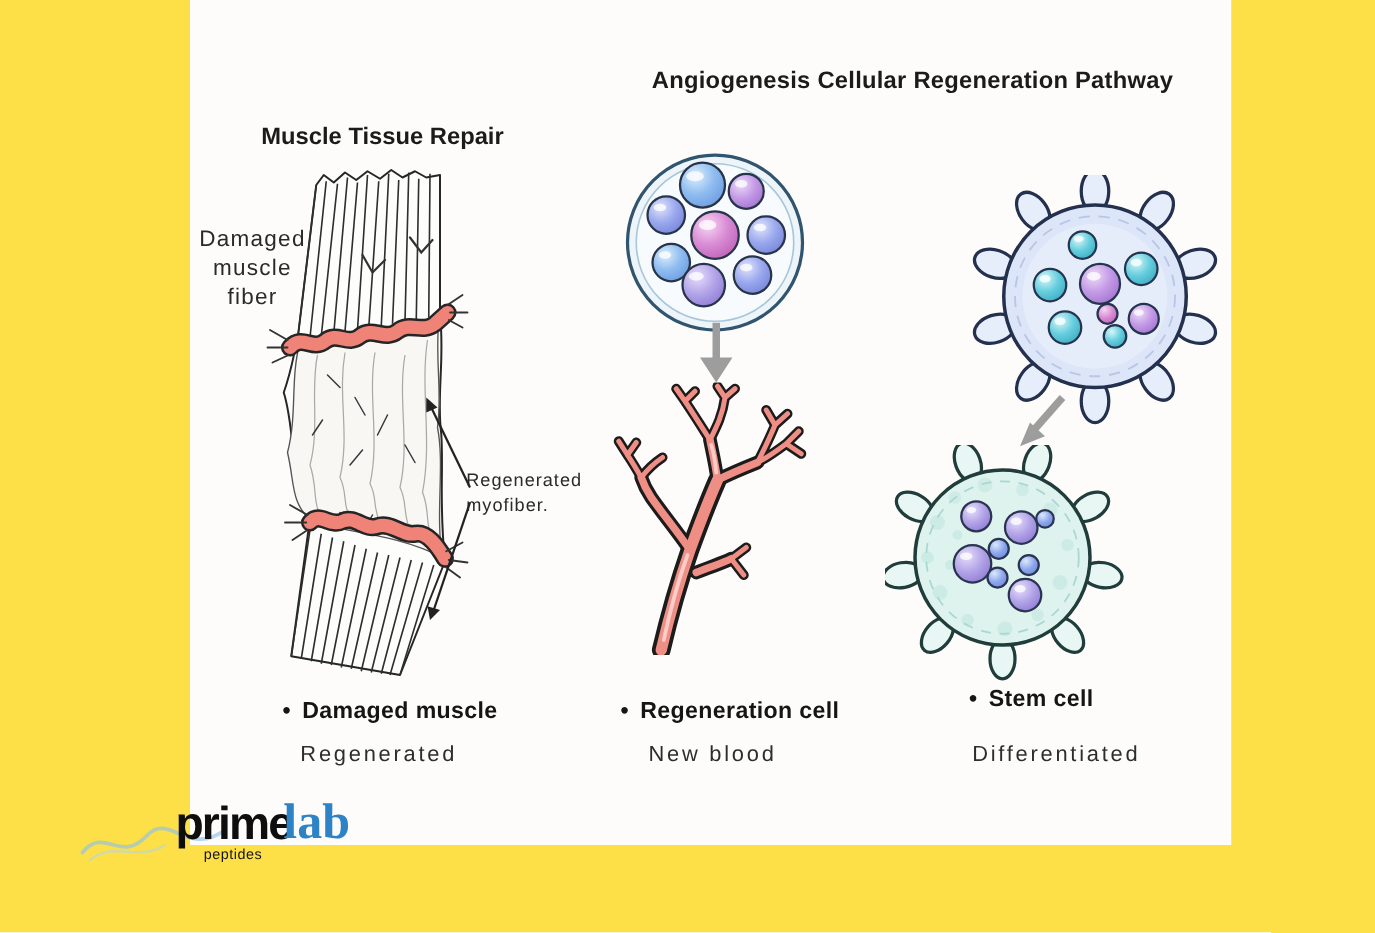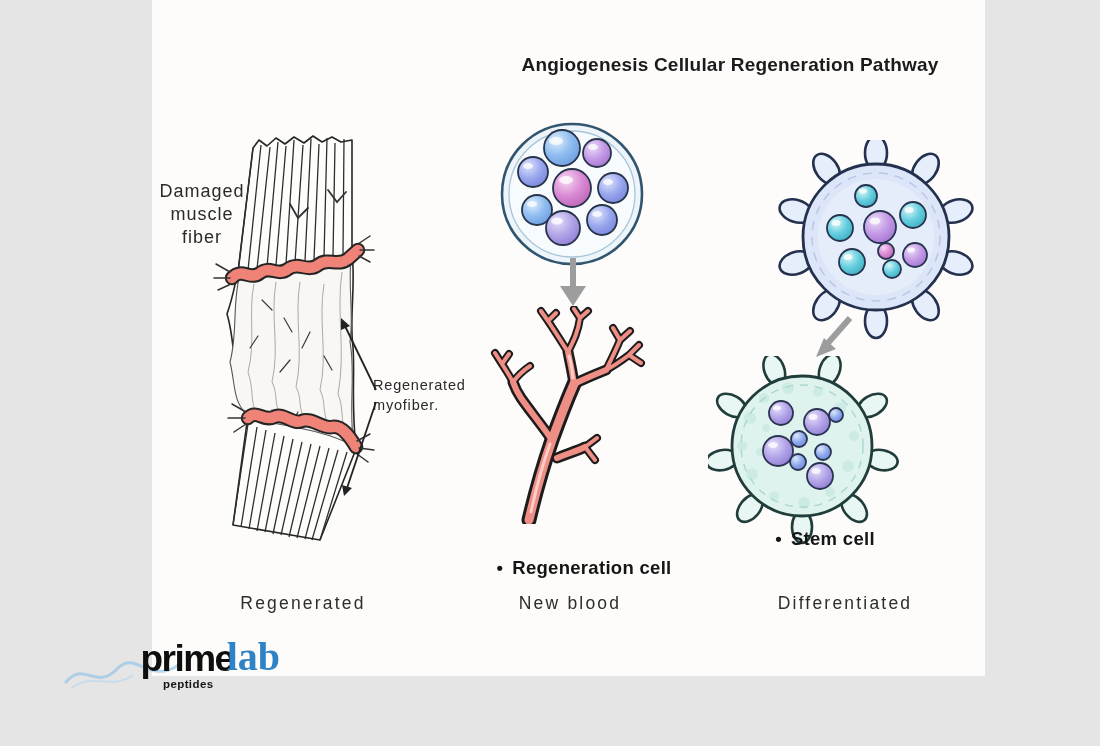--- a/index.html
+++ b/index.html
@@ -1,40 +1,41 @@
 <!DOCTYPE html>
 <html><head>
 <meta charset="utf-8">
 <style>
   html,body{margin:0;padding:0;background:#ffffff;}
-  #stage{position:relative;width:1100px;height:746px;background:#e5e5e5;overflow:hidden;
+  #stage{position:relative;width:1100px;height:746px;background:#fde047;overflow:hidden;
          font-family:"Liberation Sans","DejaVu Sans",sans-serif;color:#1c1c1c;}
   .panel{position:absolute;left:152px;top:0;width:833px;height:676px;background:#fdfcfa;}
   .abs{position:absolute;}
   .ctr{text-align:center;}
   .title{font-size:19px;font-weight:700;letter-spacing:.2px;color:#1b1b1b;}
   .heading{font-size:19px;font-weight:700;color:#1b1b1b;}
   .annot{font-size:18px;color:#2a2a2a;letter-spacing:1px;line-height:23px;}
   .annot-sm{font-size:14.5px;color:#2a2a2a;letter-spacing:.8px;line-height:20px;}
   .leg-title{font-size:18.5px;font-weight:700;color:#151515;letter-spacing:.3px;}
   .leg-sub{font-size:17.5px;color:#2d2d2d;letter-spacing:2.2px;line-height:26px;}
   .bullet{margin-right:9px;font-weight:700;}
   .logo-row{display:flex;align-items:baseline;position:relative;justify-content:flex-end;}
   .logo-prime{font-size:37px;font-weight:800;letter-spacing:-1.5px;color:#0e0e0e;}
   .logo-lab{font-family:"Liberation Serif","DejaVu Serif",serif;font-weight:700;
             font-size:40px;color:#2e82c6;margin-left:-7px;position:relative;top:-1px;}
-  .logo-sub{position:absolute;left:103px;top:44px;font-size:11.5px;color:#141414;letter-spacing:.4px;font-weight:bold;}
+  .logo-sub{position:absolute;left:103px;top:44px;font-size:11.5px;color:#141414;letter-spacing:.4px;}
 </style>
 </head>
 <body>
 
 <div id="stage">
   <div class="panel"></div>
 
   <div class="abs ctr title" style="left:455px;top:54px;width:550px;">Angiogenesis Cellular Regeneration Pathway</div>
+  <div class="abs ctr heading" style="left:181px;top:99px;width:250px;">Muscle Tissue Repair</div>
 
   <div class="abs ctr annot" style="left:138px;top:180px;width:128px;">
     <div>Damaged</div>
     <div>muscle</div>
     <div>fiber</div>
   </div>
   <svg class="abs" style="left:252px;top:202px;" width="56" height="36" viewBox="0 0 56 36">
     <line x1="4" y1="9" x2="42" y2="25" stroke="#222" stroke-width="2"></line>
     <polygon points="48,28 36,27 41,19" fill="#222"></polygon>
   </svg>
@@ -261,32 +262,35 @@
       <circle cx="112" cy="120" r="13" fill="url(#gLav)"></circle>
     </g>
     <g fill="#ffffff" opacity="0.75">
       <ellipse cx="69" cy="52" rx="4" ry="2.5"></ellipse>
         <ellipse cx="105" cy="61" rx="4.5" ry="3"></ellipse>
       <ellipse cx="65" cy="89" rx="5" ry="3"></ellipse>
         <ellipse cx="108" cy="115" rx="4.5" ry="3"></ellipse>
     </g>
   </svg>
 
+  <div class="abs ctr leg-title" style="left:187px;top:557px;width:250px;">
+    <span class="bullet">•</span><span>Damaged muscle</span>
+  </div>
   <div class="abs ctr leg-sub" style="left:178px;top:590px;width:250px;">
     <div>Regenerated</div>
   </div>
 
   <div class="abs ctr leg-title" style="left:459px;top:557px;width:250px;">
     <span class="bullet">•</span><span>Regeneration cell</span>
   </div>
   <div class="abs ctr leg-sub" style="left:445px;top:590px;width:250px;text-align:center;">
     <div>New blood</div>
   </div>
 
-  <div class="abs ctr leg-title" style="left:700px;top:528px;width:250px;">
+  <div class="abs ctr leg-title" style="left:700px;top:548px;width:250px;">
     <span class="bullet">•</span><span>Stem cell</span>
   </div>
   <div class="abs ctr leg-sub" style="left:720px;top:590px;width:250px;">
     <div>Differentiated</div>
   </div>
 
   <div class="abs" style="left:60px;top:634px;width:220px;height:70px;">
     <svg class="abs" style="left:2px;top:18px;" width="160" height="42" viewBox="0 0 160 42">
       <path d="M4,30 C22,8 34,40 56,16 C74,-2 88,34 118,12" stroke="#8fc1e8" stroke-width="3" fill="none" opacity="0.65" stroke-linecap="round"></path>
       <path d="M10,36 C30,20 48,38 70,24" stroke="#aed4f0" stroke-width="2" fill="none" opacity="0.55" stroke-linecap="round"></path>

